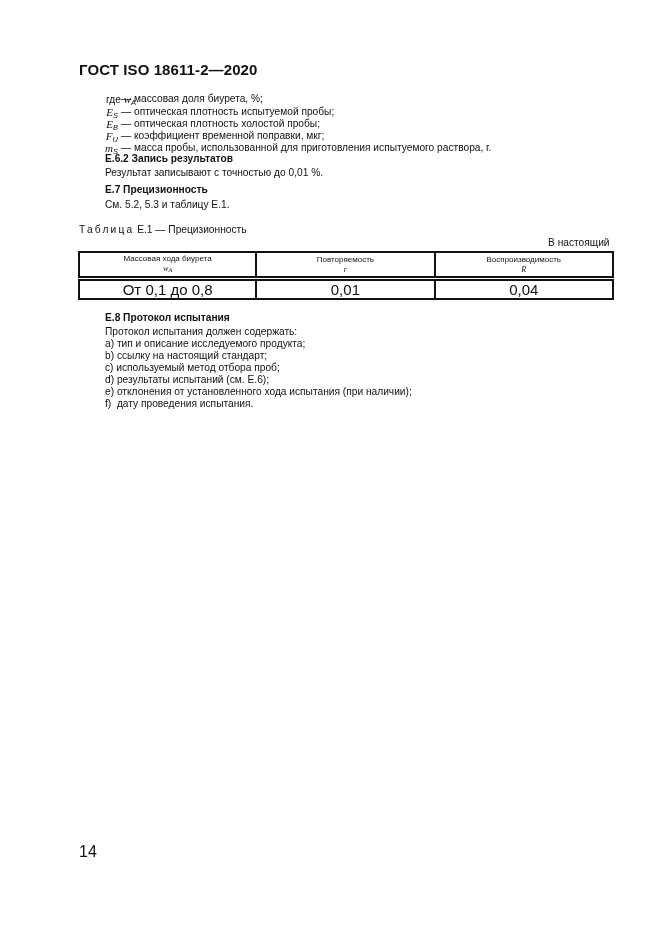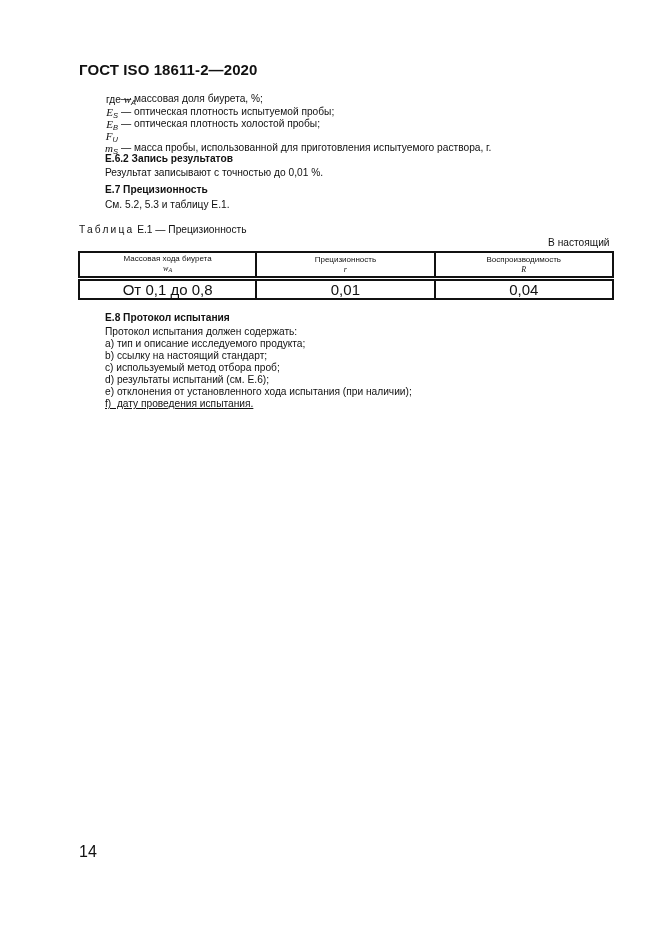--- a/index.html
+++ b/index.html
@@ -125,20 +125,21 @@
 <div class="where-row" style="left:78px; top:106px;">
   <span class="var"><span>E</span><sub>S</sub></span>
   <span class="desc">— оптическая плотность испытуемой пробы;</span>
 </div>
 <div class="where-row" style="left:78px; top:118px;">
   <span class="var"><span>E</span><sub>B</sub></span>
   <span class="desc">— оптическая плотность холостой пробы;</span>
 </div>
 <div class="where-row" style="left:78px; top:130px;">
   <span class="var"><span>F</span><sub>U</sub></span>
+  <span class="desc">— коэффициент временной поправки, мкг;</span>
 </div>
 <div class="where-row" style="left:78px; top:142px;">
   <span class="var"><span>m</span><sub>S</sub></span>
   <span class="desc">— масса пробы, использованной для приготовления испытуемого раствора, г.</span>
 </div>
 
 <div class="txt bold" style="left:105px; top:153px;">Е.6.2 Запись результатов</div>
 <div class="txt" style="left:105px; top:167px;">Результат записывают с точностью до 0,01 %.</div>
 
 <div class="txt bold" style="left:105px; top:184px;">Е.7 Прецизионность</div>
@@ -148,21 +149,21 @@
 <div class="txt" style="left:548px; top:237px;">В настоящий</div>
 
 <table class="table">
   <tbody>
       <tr class="head">
     <td class="col1">
       <span>Массовая хода биурета</span>
       <span class="sym"><span>w</span><sub>A</sub></span>
     </td>
     <td class="col2">
-      <span>Прецизионность</span>
+      <span>Повторяемость</span>
       <span class="sym">r</span>
     </td>
     <td class="col3">
       <span>Воспроизводимость</span>
       <span class="sym">R</span>
     </td>
   </tr>
   <tr class="body">
     <td>От 0,1 до 0,8</td>
     <td>0,01</td>
@@ -171,15 +172,15 @@
 </tbody>
   </table>
 
 <div class="txt bold" style="left:105px; top:312px;">Е.8 Протокол испытания</div>
 <div class="txt" style="left:105px; top:326px;">Протокол испытания должен содержать:</div>
 <div class="txt" style="left:105px; top:338px;">a) тип и описание исследуемого продукта;</div>
 <div class="txt" style="left:105px; top:350px;">b) ссылку на настоящий стандарт;</div>
 <div class="txt" style="left:105px; top:362px;">c) используемый метод отбора проб;</div>
 <div class="txt" style="left:105px; top:374px;">d) результаты испытаний (см. Е.6);</div>
 <div class="txt" style="left:105px; top:386px;">e) отклонения от установленного хода испытания (при наличии);</div>
-<div class="txt" style="left:105px; top:398px; white-space:pre;text-decoration:underline;">f)  дату проведения испытания.</div>
+<div class="txt" style="left:105px; top:398px; white-space:pre;">f)  дату проведения испытания.</div>
 
 <div class="page-number">14</div>
 
 </body></html>

